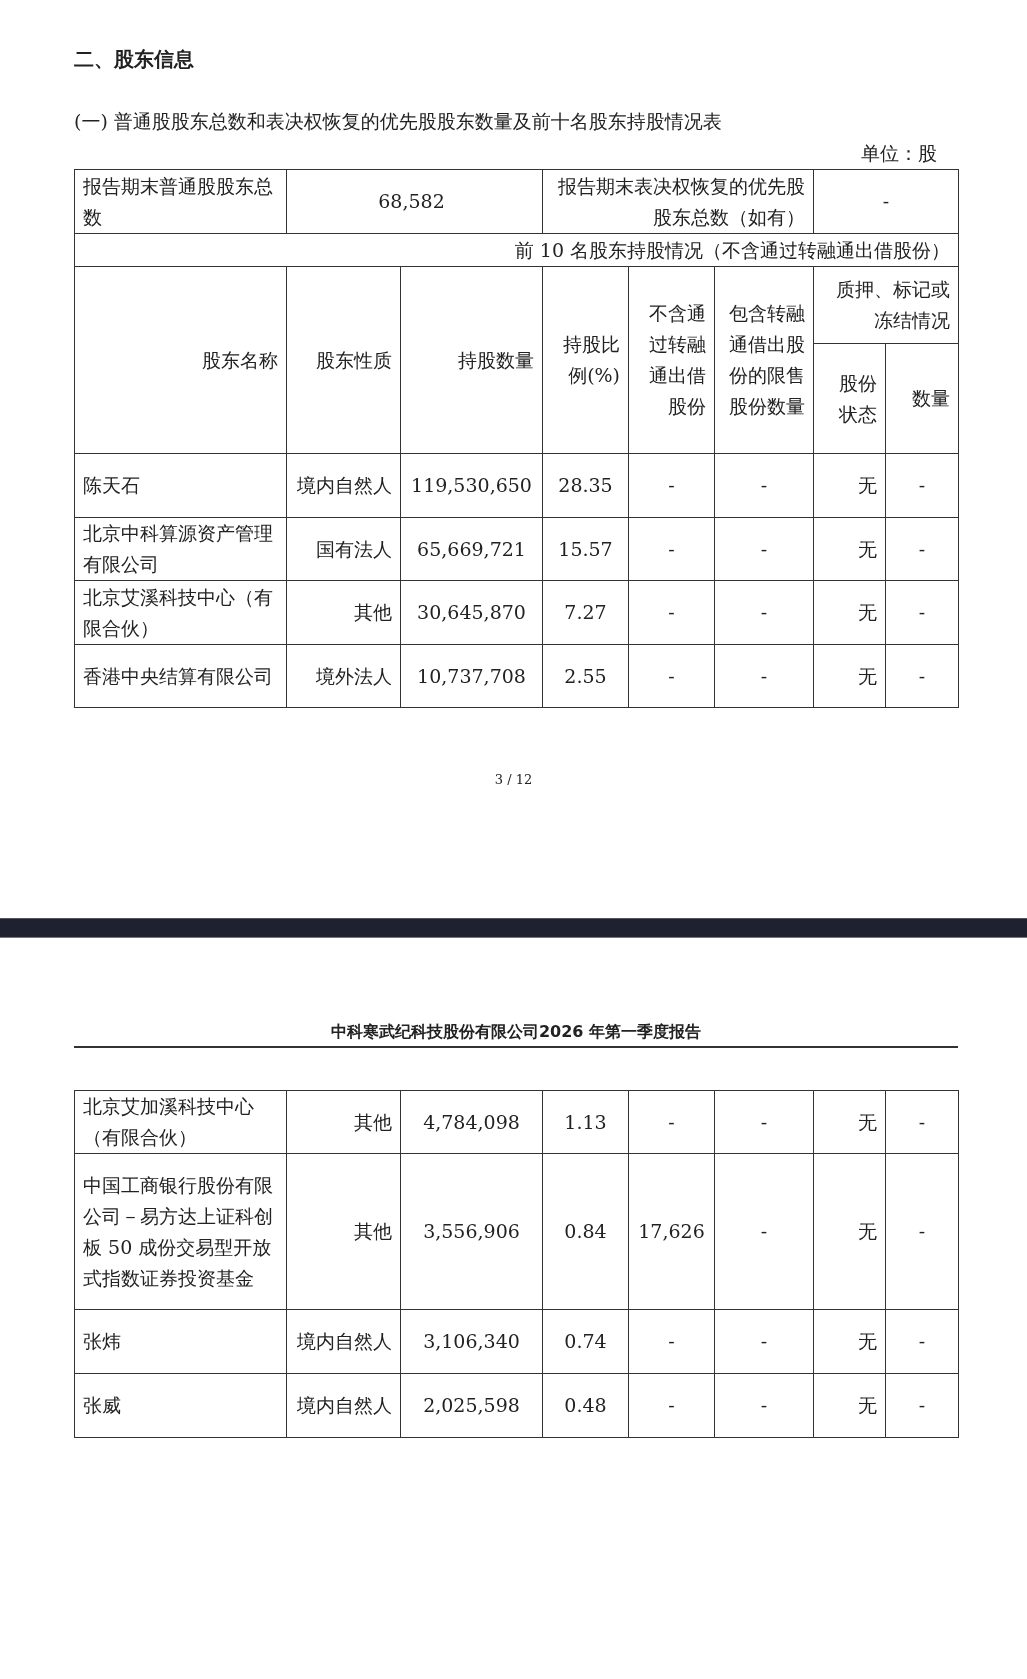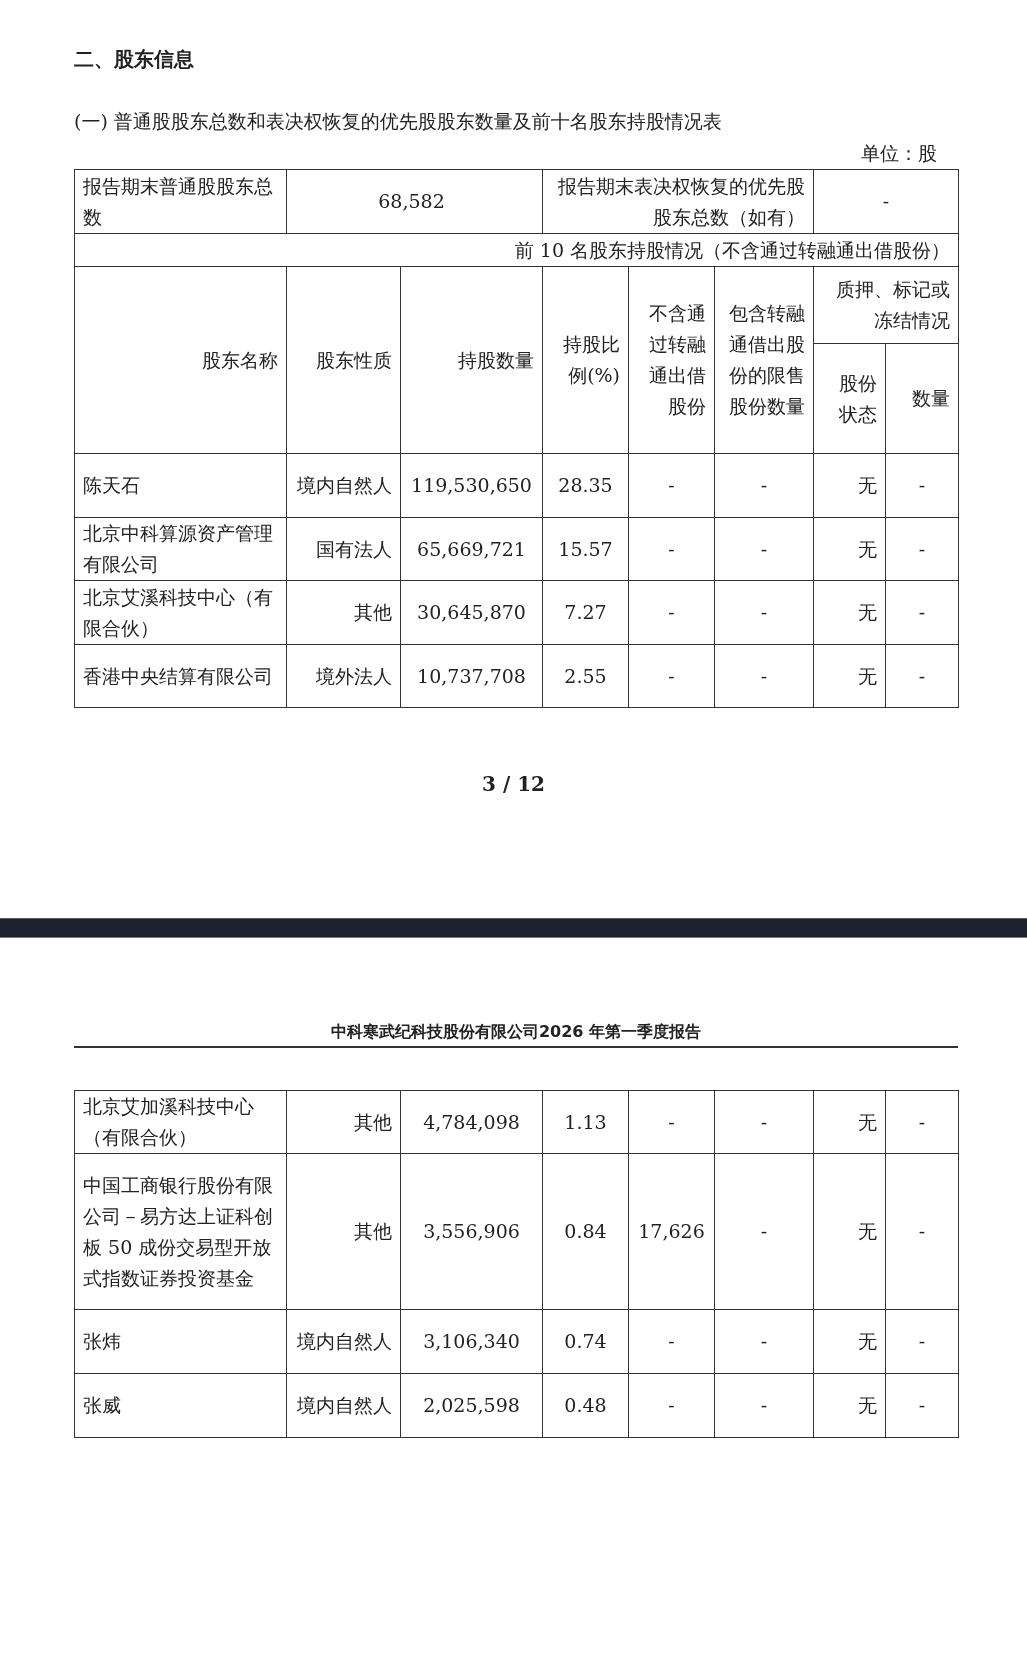--- a/index.html
+++ b/index.html
@@ -6,21 +6,21 @@
   body{width:1027px;height:1679px;position:relative;overflow:hidden;font-family:"DejaVu Serif","Liberation Serif",serif;color:#222;}
   .abs{position:absolute;}
   .sec-title{left:74px;top:46px;font-size:20px;font-weight:bold;font-family:Liberation Sans, sans-serif;}
   .subtitle{left:74px;top:109px;font-size:19px;}
   .unit{right:90px;top:141px;font-size:19px;}
   table{border-collapse:collapse;table-layout:fixed;position:absolute;left:74px;width:884px;font-size:19px;}
   td{border:1.5px solid #333;padding:0 8px;line-height:31px;vertical-align:middle;}
   .c{text-align:right;}
   .r{text-align:center;}
   .l{text-align:left;}
-  .pagenum{left:0;width:1027px;top:772px;text-align:center;font-size:20px;font-weight:bold;}
+  .pagenum{left:0;width:1027px;top:772px;text-align:center;font-size:13px;font-weight:normal;}
   .band{left:0;top:918px;width:1027px;height:18px;background:#1f2030;border-top:1px solid #555;border-bottom:1px solid #777;}
   .hdr{left:74px;width:884px;top:1022px;text-align:center;font-size:16px;font-weight:bold;font-family:"DejaVu Sans","Liberation Sans",sans-serif;}
   .hdr-line{left:74px;width:884px;top:1046px;height:2px;background:#333;}
 </style>
 </head>
 <body>
 
 <div class="abs sec-title">二、股东信息</div>
 <div class="abs subtitle">(一) 普通股股东总数和表决权恢复的优先股股东数量及前十名股东持股情况表</div>
 <div class="abs unit">单位：股</div>

